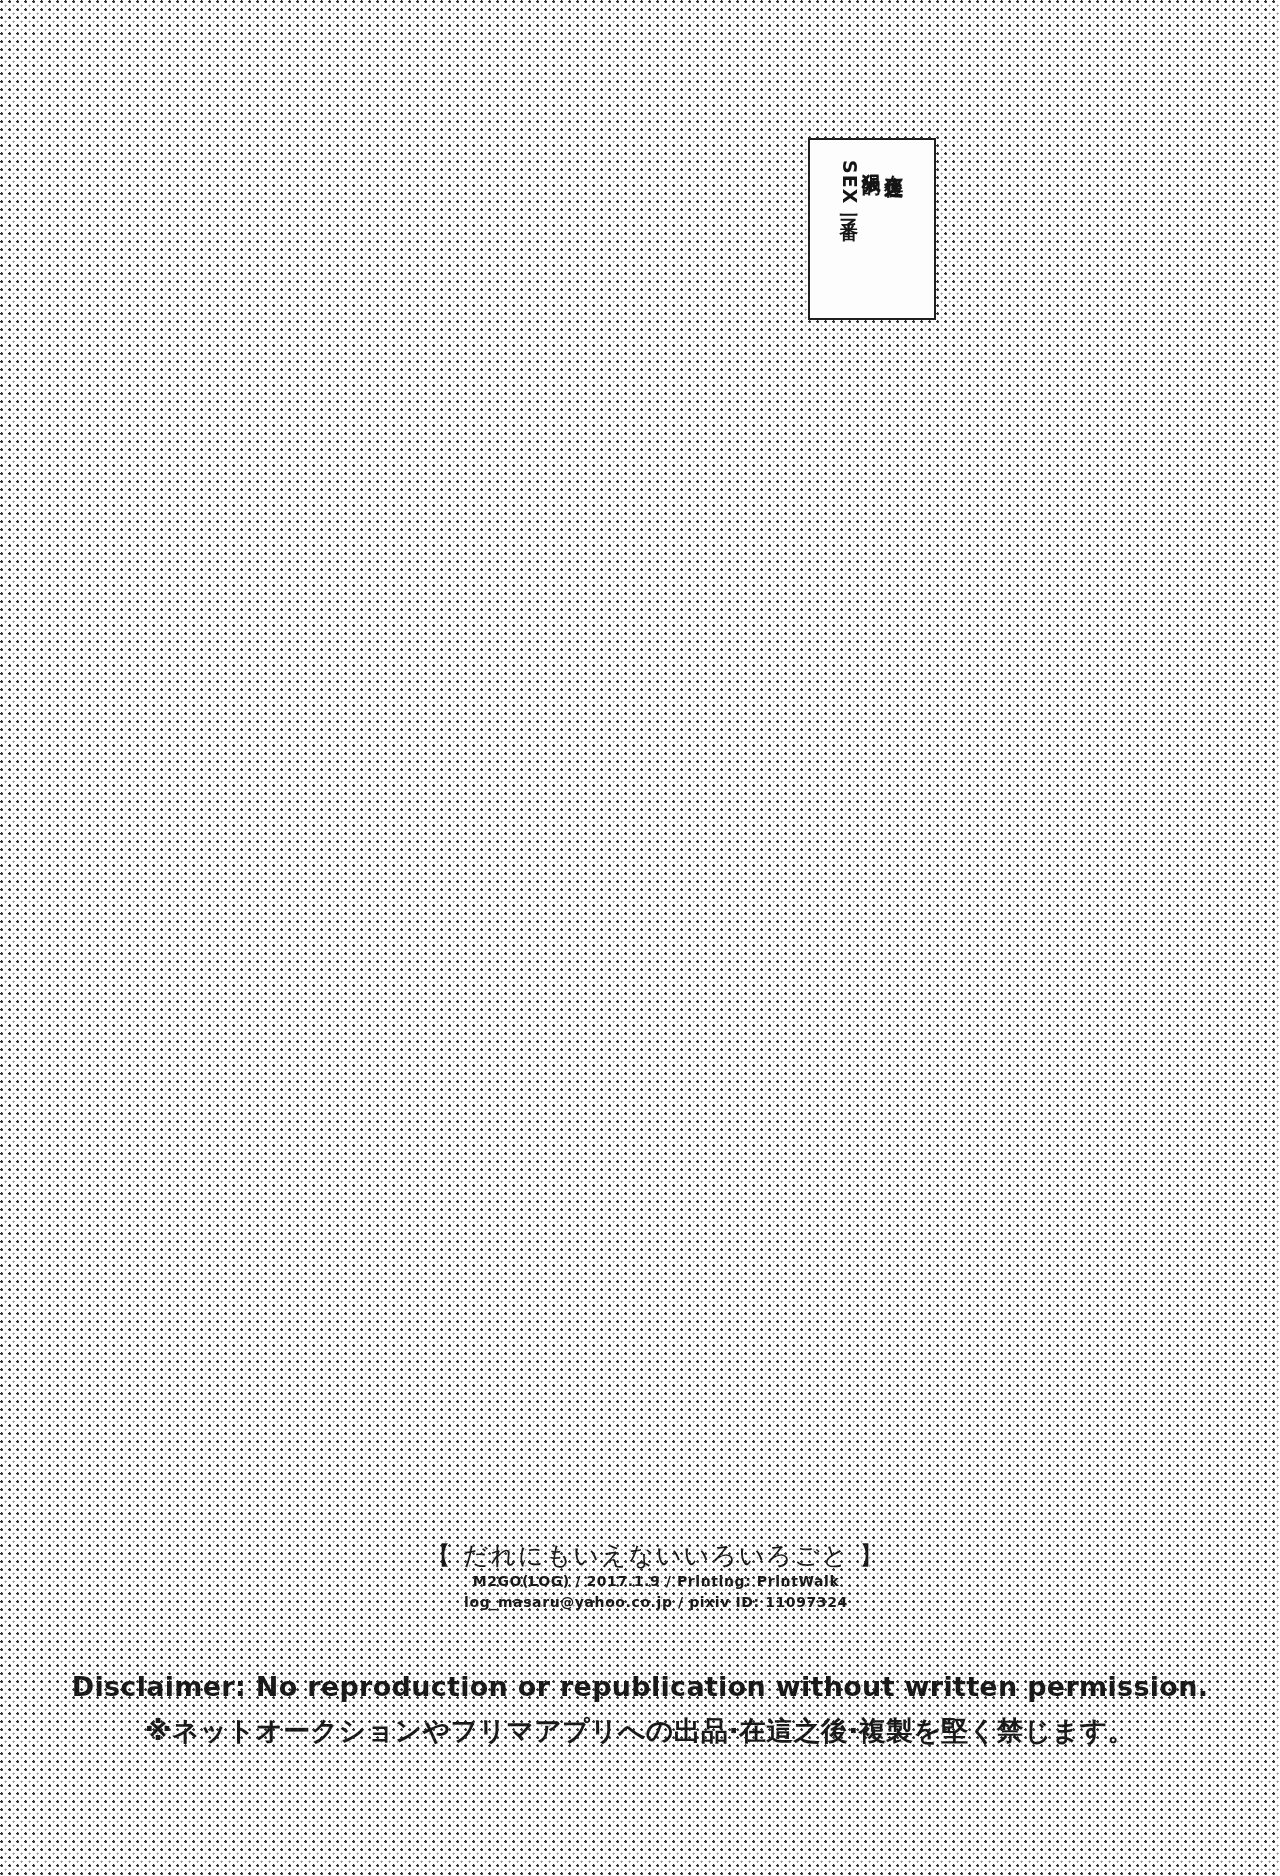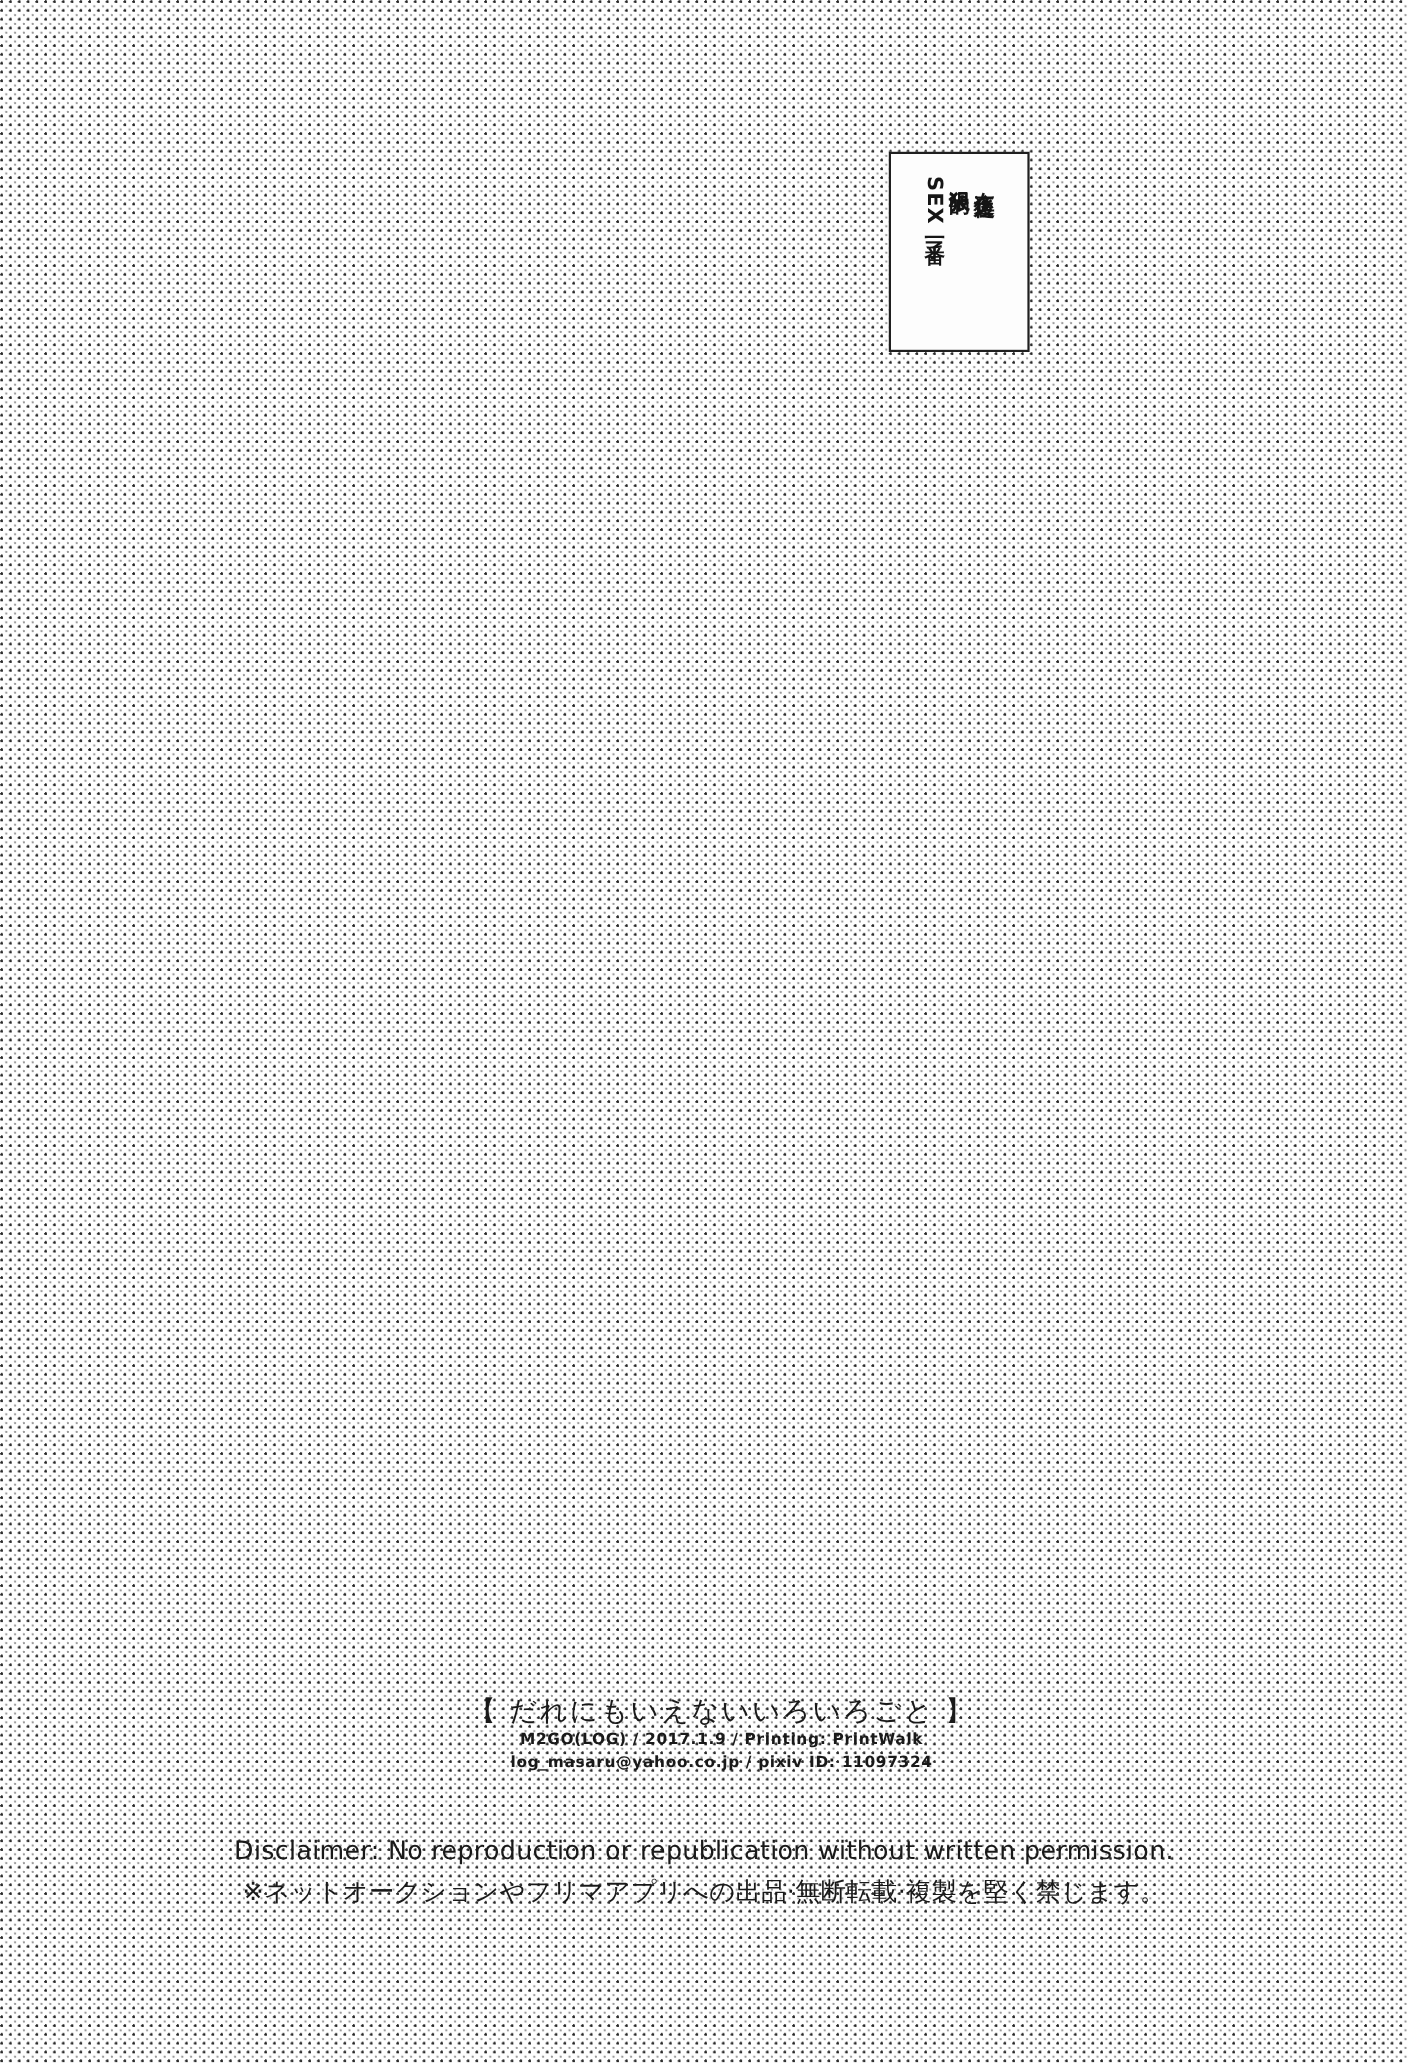--- a/index.html
+++ b/index.html
@@ -90,24 +90,24 @@
 
   #disclaimer {
     position: absolute;
     left: 0;
     right: 0;
     top: 1665px;
     text-align: center;
     color: #191919;
   }
   .disc-line {
-    font-size: 23px;
+    font-size: 27px;
     letter-spacing: 0.3px;
     line-height: 1.62;
-    font-weight: 400;
+    font-weight: 700;
   }
 
   
   #notes {
     position: absolute;
     left: 16px;
     top: 1762px;
     text-align: left;
     color: #141414;
   }
@@ -133,17 +133,17 @@
   </div>
 
   <div id="colophon">
     <div id="title-line">【 だれにもいえないいろいろごと 】</div>
     <div class="credit-line">M2GO(LOG) / 2017.1.9 / Printing: PrintWalk</div>
     <div class="credit-line">log_masaru@yahoo.co.jp / pixiv ID: 11097324</div>
   </div>
 
   <div id="disclaimer">
     <div class="disc-line">Disclaimer: No reproduction or republication without written permission.</div>
-    <div class="disc-line">※ネットオークションやフリマアプリへの出品·無断転載·複製を堅く禁じます。</div>
+    <div class="disc-line">※ネットオークションやフリマアプリへの出品·在這之後·複製を堅く禁じます。</div>
   </div>
 
 
 </div>
 
 </body></html>

